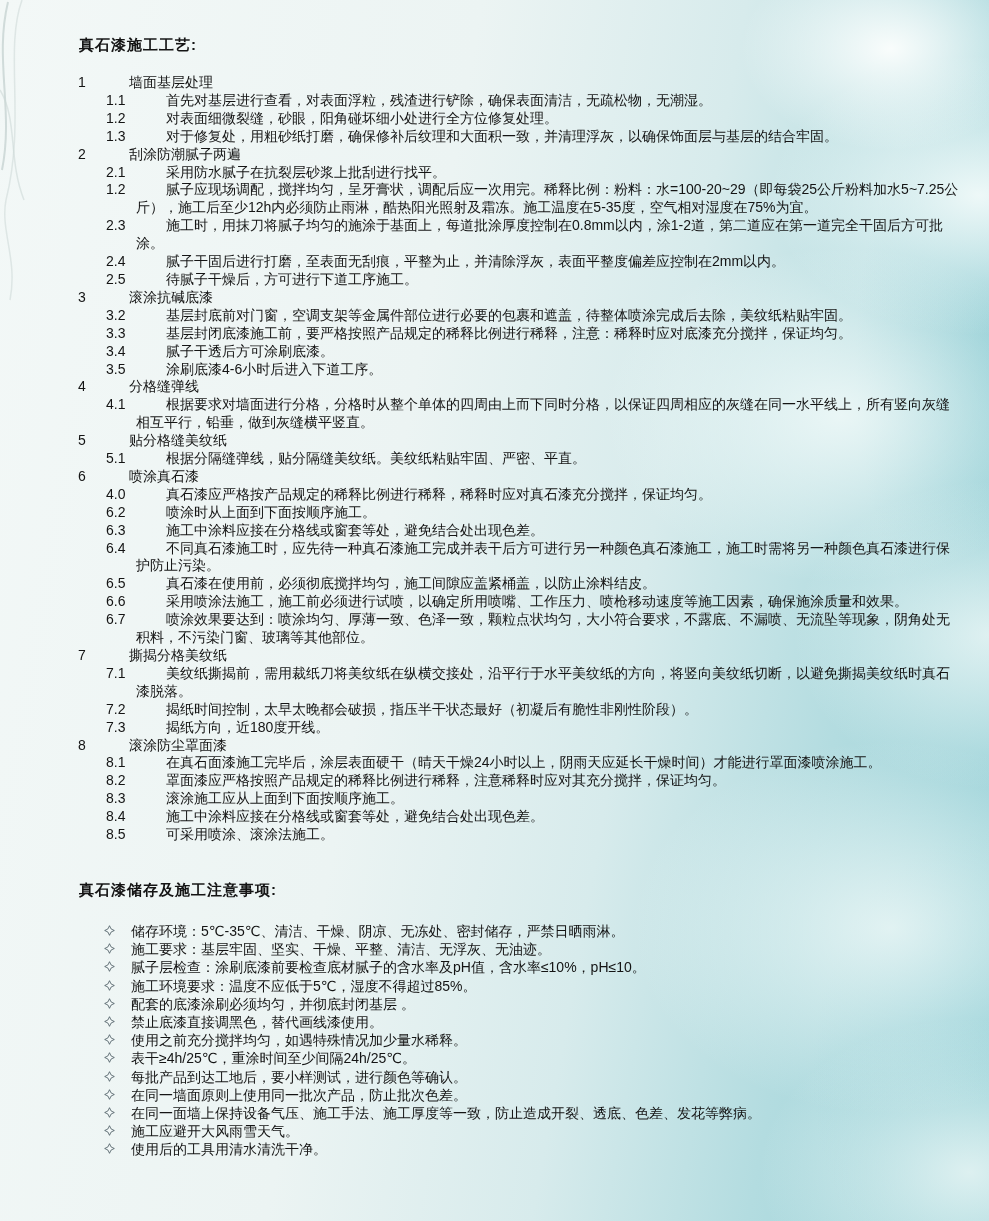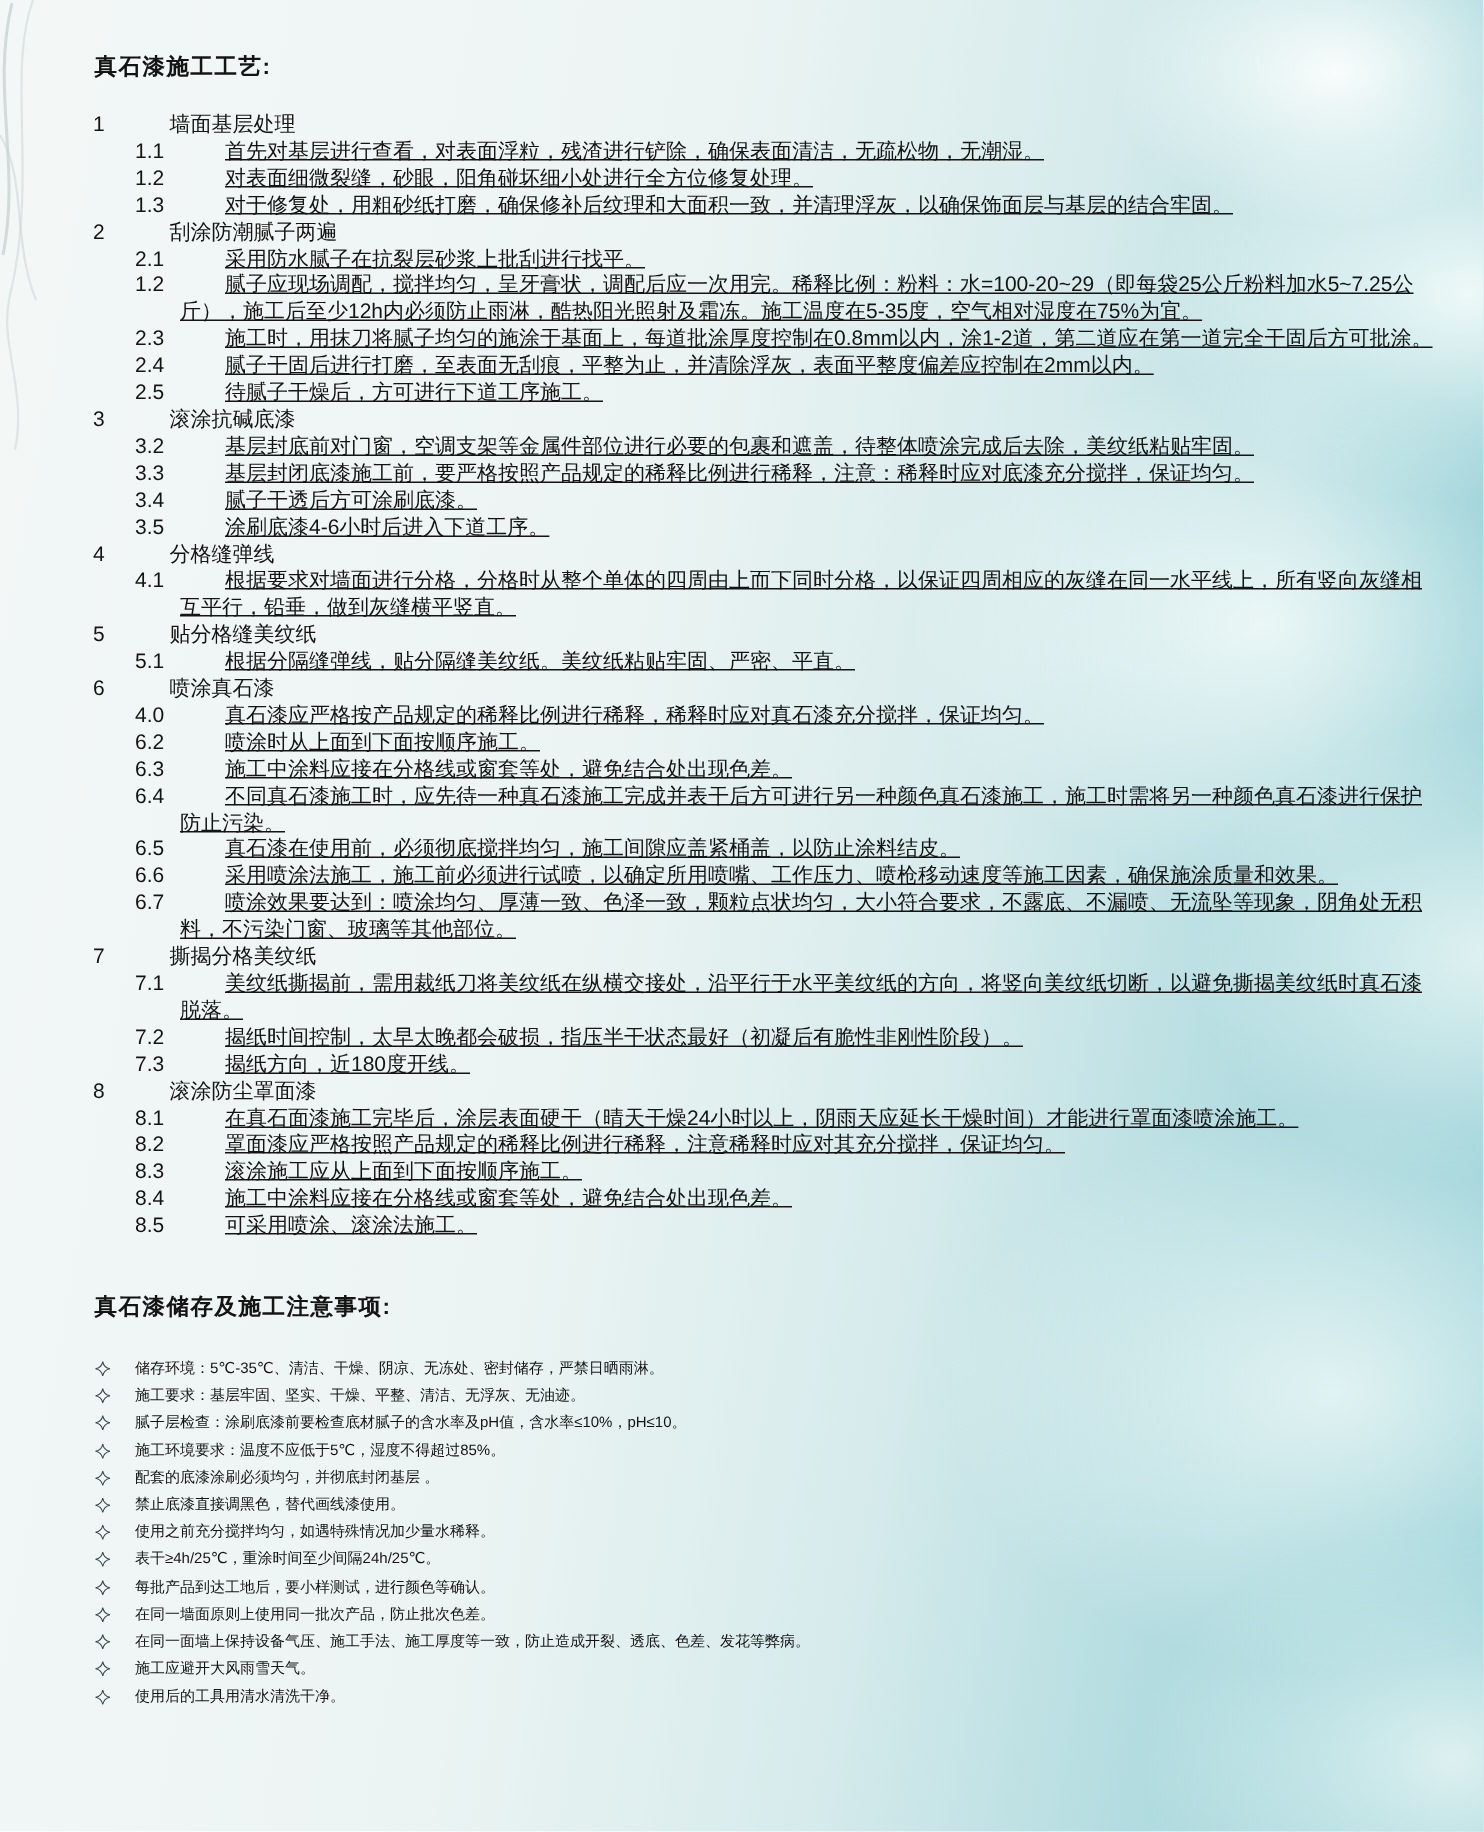--- a/index.html
+++ b/index.html
@@ -11,33 +11,33 @@
       radial-gradient(220px 150px at 90% 4%, rgba(252,254,253,.95), rgba(252,254,253,0) 68%),
       radial-gradient(300px 200px at 99% 16%, rgba(246,252,251,.9), rgba(246,252,251,0) 70%),
       radial-gradient(340px 240px at 85% 34%, rgba(242,250,249,.85), rgba(242,250,249,0) 70%),
       radial-gradient(280px 220px at 100% 52%, rgba(238,248,247,.8), rgba(238,248,247,0) 70%),
       radial-gradient(360px 260px at 90% 76%, rgba(240,249,248,.8), rgba(240,249,248,0) 72%),
       radial-gradient(300px 220px at 98% 96%, rgba(234,246,245,.85), rgba(234,246,245,0) 70%),
       radial-gradient(200px 420px at 101% 30%, rgba(110,190,200,.45), rgba(110,190,200,0) 72%),
       radial-gradient(260px 340px at 101% 88%, rgba(120,196,206,.4), rgba(120,196,206,0) 72%),
       linear-gradient(100deg,#f3f8f7 0%, #ecf4f3 40%, #d7ebec 62%, #b3dce0 80%, #9dd3d9 94%, #96d0d6 100%);
   }
-  .doc{position:relative;box-sizing:border-box;width:989px;padding:36px 30px 0 0;}
+  .doc{position:relative;box-sizing:border-box;width:989px;padding:36px 30px 0 16px;}
   .title{font-size:15px;font-weight:bold;letter-spacing:1px;margin-left:63px;line-height:18px;}
   .outline{margin-top:20px;}
   .row{display:flex;font-size:14px;line-height:17.9px;}
   .row .num{flex:none;}
   .l1{padding-left:62px;}
   .l1 .num{width:51px;}
   .l2{padding-left:90px;}
   .l2 .num{width:60px;}
-  .l2 .txt{flex:1;margin-left:-30px;text-indent:30px;text-decoration:underline;}
+  .l2 .txt{flex:1;margin-left:-30px;text-indent:30px;}
   .notes-title{margin-top:37px;}
   .notes{margin-top:23px;}
-  .note{display:flex;font-size:10px;line-height:18.2px;padding-left:63px;}
+  .note{display:flex;font-size:14px;line-height:18.2px;padding-left:63px;margin-left:25px;}
   .note .bullet{flex:none;width:27px;padding-top:3px;}
   .note .bullet svg{display:block;}
   .feather{position:absolute;left:0;top:0;pointer-events:none;}
 </style>
 </head>
 <body>
 
 <svg class="feather" width="60" height="320" viewBox="0 0 60 320">
   <path d="M8,2 C-6,60 14,110 2,170" fill="none" stroke="#c7d3d2" stroke-width="2" opacity="0.8"></path>
   <path d="M22,0 C4,50 26,120 6,200 C0,230 18,260 10,300" fill="none" stroke="#d4dedd" stroke-width="1.5" opacity="0.7"></path>

